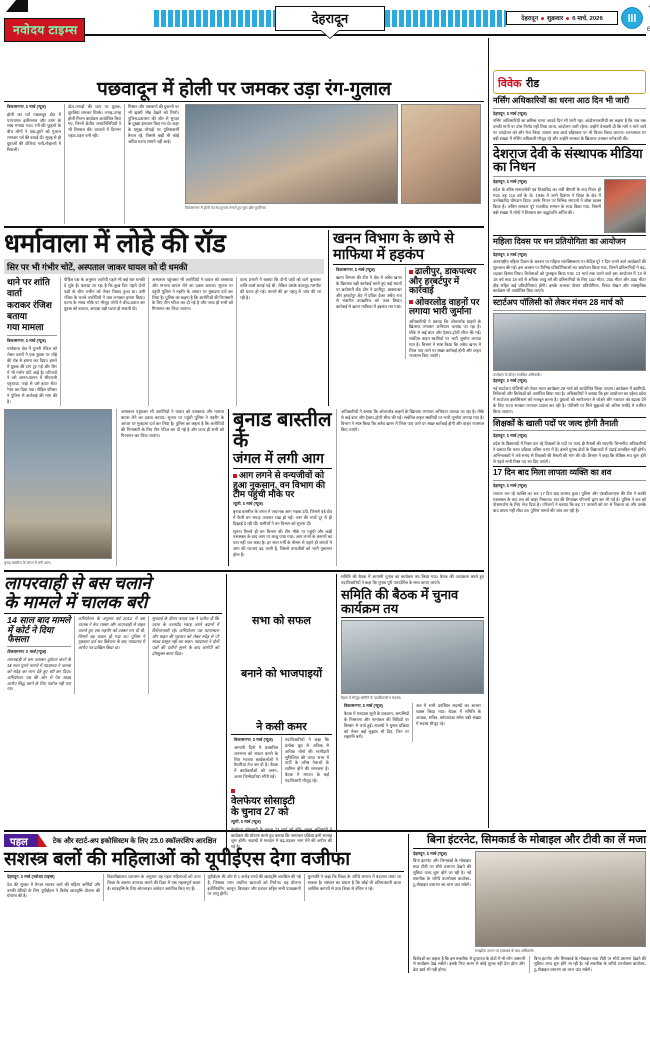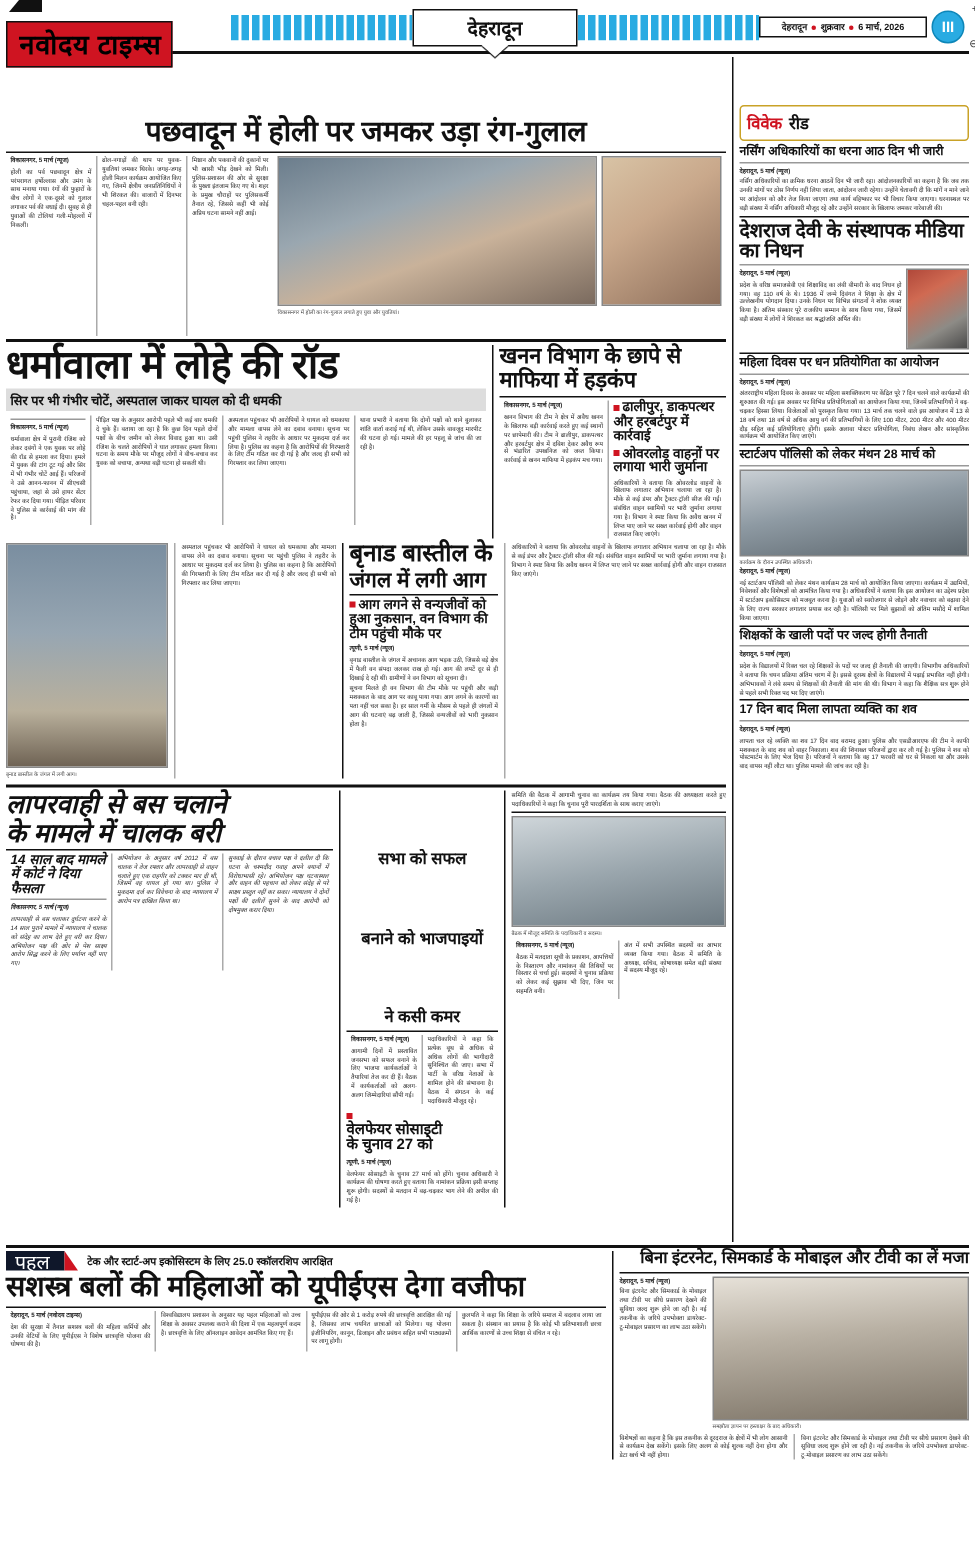--- a/index.html
+++ b/index.html
@@ -8,21 +8,21 @@
     width:650px; height:1043px;
     font-family:"Liberation Sans", sans-serif;
     color:#111; overflow:hidden; position:relative;
   }
   .page { width:650px; height:1043px; position:relative; padding:0 4px; }
 
   
   .masthead { height:32px; display:flex; align-items:center; position:relative; padding-top:4px; }
   .logo-wrap { position:relative; width:150px; flex:0 0 150px; }
   .logo-en { font-size:4px; letter-spacing:.6px; font-weight:bold; color:#111; position:absolute; left:36px; top:0; }
-  .logo-box { margin-top:23px; background:#cf1421; color:#000000; font-size:18px; font-weight:bold;
+  .logo-box { margin-top:23px; background:#cf1421; color:#86efac; font-size:12px; font-weight:bold;
               padding:2px 6px 3px 8px; display:inline-block; border:1.5px solid #111; letter-spacing:.5px;}
   .logo-flag { position:absolute; left:2px; top:5px; width:22px; height:12px; background:#111; }
   .logo-flag:after{ content:""; position:absolute; left:0; top:0; border-top:12px solid #fff; border-right:10px solid transparent;}
   .bars { flex:1; height:17px; display:flex; gap:2px; overflow:hidden; align-items:center; }
   .bars span { flex:0 0 5px; height:17px; background:#29abe2; }
   .city-tab { position:relative; flex:0 0 110px; text-align:center; }
   .city-tab .city { border:1px solid #111; padding:2px 0 3px; font-size:13px; font-weight:bold; color:#111; background:#fff;}
   .city-tab .notch { position:absolute; left:50%; transform:translateX(-50%); bottom:-7px; width:0; height:0;
         border-left:9px solid transparent; border-right:9px solid transparent; border-top:8px solid #fff;
         filter:drop-shadow(0 1px 0 #111); }
@@ -67,21 +67,21 @@
   
   .rsq { display:inline-block; width:4px; height:4px; background:#cf1421; margin-right:2px; vertical-align:middle;}
 
   
   .sidebar { width:158px; flex:0 0 158px; border-left:1px solid #111; padding-left:4px; }
   .vivek-box { border:1px solid #c9a227; border-radius:3px; padding:2px 4px; margin-bottom:3px;margin-top:32px; }
   .vivek-box .t1 { color:#cf1421; font-weight:bold; font-size:11px; }
   .vivek-box .t2 { color:#111; font-weight:bold; font-size:11px; }
 
   .pahal-bar { display:flex; align-items:stretch; height:13px; margin-bottom:2px; }
-  .pahal-tag { background:#0f172a; color:#fff; font-size:13px; font-weight:normal; padding:1px 10px 1px 6px;
+  .pahal-tag { background:#4c1d95; color:#fff; font-size:10px; font-weight:bold; padding:1px 10px 1px 6px;
                display:flex; align-items:center; }
   .pahal-tag:after{content:"";}
   .pahal-arrow { width:0;height:0;border-left:9px solid #cf1421;border-top:13px solid transparent;}
   .pahal-kicker { font-size:7px; font-weight:bold; padding:2px 0 0 6px; }
   .center { text-align:center;margin-top:41px; }
   .mt2{margin-top:2px;} .mt3{margin-top:3px;} .mb2{margin-bottom:2px;}
 </style>
 </head>
 <body>
 
@@ -183,20 +183,23 @@
       </div>
       <div class="rule-hard"></div>
 
       <div class="cols">
 
         <div style="flex:0 0 324px; padding-right:4px;">
           <div class="hl" style="font-size:26px; letter-spacing:-.2px;">धर्मावाला में लोहे की रॉड</div>
           <div class="subband mt2">सिर पर भी गंभीर चोटें, अस्पताल जाकर घायल को दी धमकी</div>
           <div class="cols mt3">
             <div class="col" style="flex:0 0 56px;">
+              <div class="hl-xs hl" style="white-space:pre-line; line-height:1.25;">थाने पर शांति वार्ता
+कराकर रंजिश बताया
+गया मामला</div>
               <div class="rule-hair mt2 mb2"></div>
               <div class="body-txt">
                 <p><span class="byline">विकासनगर, 5 मार्च (न्यूज)</span></p>
                 <p>धर्मावाला क्षेत्र में पुरानी रंजिश को लेकर दबंगों ने एक युवक पर लोहे की रॉड से हमला कर दिया। हमले में युवक की टांग टूट गई और सिर में भी गंभीर चोटें आई हैं। परिजनों ने उसे आनन-फानन में सीएचसी पहुंचाया, जहां से उसे हायर सेंटर रेफर कर दिया गया। पीड़ित परिवार ने पुलिस से कार्रवाई की मांग की है।</p>
               </div>
             </div>
             <div class="col vsep" style="flex:0 0 88px;">
               <div class="body-txt">पीड़ित पक्ष के अनुसार आरोपी पहले भी कई बार धमकी दे चुके हैं। बताया जा रहा है कि कुछ दिन पहले दोनों पक्षों के बीच जमीन को लेकर विवाद हुआ था। उसी रंजिश के चलते आरोपियों ने घात लगाकर हमला किया। घटना के समय मौके पर मौजूद लोगों ने बीच-बचाव कर युवक को बचाया, अन्यथा बड़ी घटना हो सकती थी।</div>
             </div>
             <div class="col vsep" style="flex:0 0 88px;">
@@ -233,21 +236,21 @@
 
       <div class="cols" style="margin-top:3px;">
         <div style="flex:0 0 112px; padding-right:4px;">
           <div class="photo fire" style="height:150px; border:.5px solid #888;"></div>
           <div class="cap">बृनाड बास्तील के जंगल में लगी आग।</div>
         </div>
         <div class="vsep" style="flex:0 0 112px; padding:0 4px;">
           <div class="body-txt">अस्पताल पहुंचकर भी आरोपियों ने घायल को धमकाया और मामला वापस लेने का दबाव बनाया। सूचना पर पहुंची पुलिस ने तहरीर के आधार पर मुकदमा दर्ज कर लिया है। पुलिस का कहना है कि आरोपियों की गिरफ्तारी के लिए टीम गठित कर दी गई है और जल्द ही सभी को गिरफ्तार कर लिया जाएगा।</div>
         </div>
         <div style="flex:0 0 108px; border-left:1px solid #111; padding:0 4px;">
-          <div class="hl" style="font-size:16px;">बृनाड बास्तील के</div>
+          <div class="hl" style="font-size:20px;">बृनाड बास्तील के</div>
           <div class="hl" style="font-size:14px;">जंगल में लगी आग</div>
           <div class="rule-thin mt2 mb2"></div>
           <div class="hl-xs hl mb2">
             <i class="rsq"></i><span>आग लगने से वन्यजीवों को हुआ नुकसान, वन विभाग की टीम पहुंची मौके पर</span>
           </div>
           <div class="body-txt">
             <p><span class="byline">त्यूणी, 5 मार्च (न्यूज)</span></p>
             <p>बृनाड बास्तील के जंगल में अचानक आग भड़क उठी, जिससे बड़े क्षेत्र में फैली वन संपदा जलकर राख हो गई। आग की लपटें दूर से ही दिखाई दे रही थीं। ग्रामीणों ने वन विभाग को सूचना दी।</p>
             <p>सूचना मिलते ही वन विभाग की टीम मौके पर पहुंची और कड़ी मशक्कत के बाद आग पर काबू पाया गया। आग लगने के कारणों का पता नहीं चल सका है। हर साल गर्मी के मौसम से पहले ही जंगलों में आग की घटनाएं बढ़ जाती हैं, जिससे वन्यजीवों को भारी नुकसान होता है।</p>
           </div>
@@ -303,20 +306,21 @@
           <div class="hl" style="font-size:10px;">वेलफेयर सोसाइटी</div>
           <div class="hl" style="font-size:10px;">के चुनाव 27 को</div>
           <div class="body-txt mt2">
             <p><span class="byline">त्यूणी, 5 मार्च (न्यूज)</span></p>
             <p>वेलफेयर सोसाइटी के चुनाव 27 मार्च को होंगे। चुनाव अधिकारी ने कार्यक्रम की घोषणा करते हुए बताया कि नामांकन प्रक्रिया इसी सप्ताह शुरू होगी। सदस्यों से मतदान में बढ़-चढ़कर भाग लेने की अपील की गई है।</p>
           </div>
         </div>
 
         <div style="flex:1; border-left:1px solid #111; padding-left:4px;">
           <div class="body-txt mb2">समिति की बैठक में आगामी चुनाव का कार्यक्रम तय किया गया। बैठक की अध्यक्षता करते हुए पदाधिकारियों ने कहा कि चुनाव पूरी पारदर्शिता के साथ कराए जाएंगे।</div>
+          <div class="hl" style="font-size:13px;">समिति की बैठक में चुनाव कार्यक्रम तय</div>
           <div class="rule-thin mt2 mb2"></div>
           <div class="photo meet" style="height:74px; border:.5px solid #888;"></div>
           <div class="cap">बैठक में मौजूद समिति के पदाधिकारी व सदस्य।</div>
           <div class="cols mt2">
             <div class="col" style="flex:1;">
               <div class="body-txt">
                 <p><span class="byline">विकासनगर, 5 मार्च (न्यूज)</span></p>
                 <p>बैठक में मतदाता सूची के प्रकाशन, आपत्तियों के निस्तारण और नामांकन की तिथियों पर विस्तार से चर्चा हुई। सदस्यों ने चुनाव प्रक्रिया को लेकर कई सुझाव भी दिए, जिन पर सहमति बनी।</p>
               </div>
             </div>

